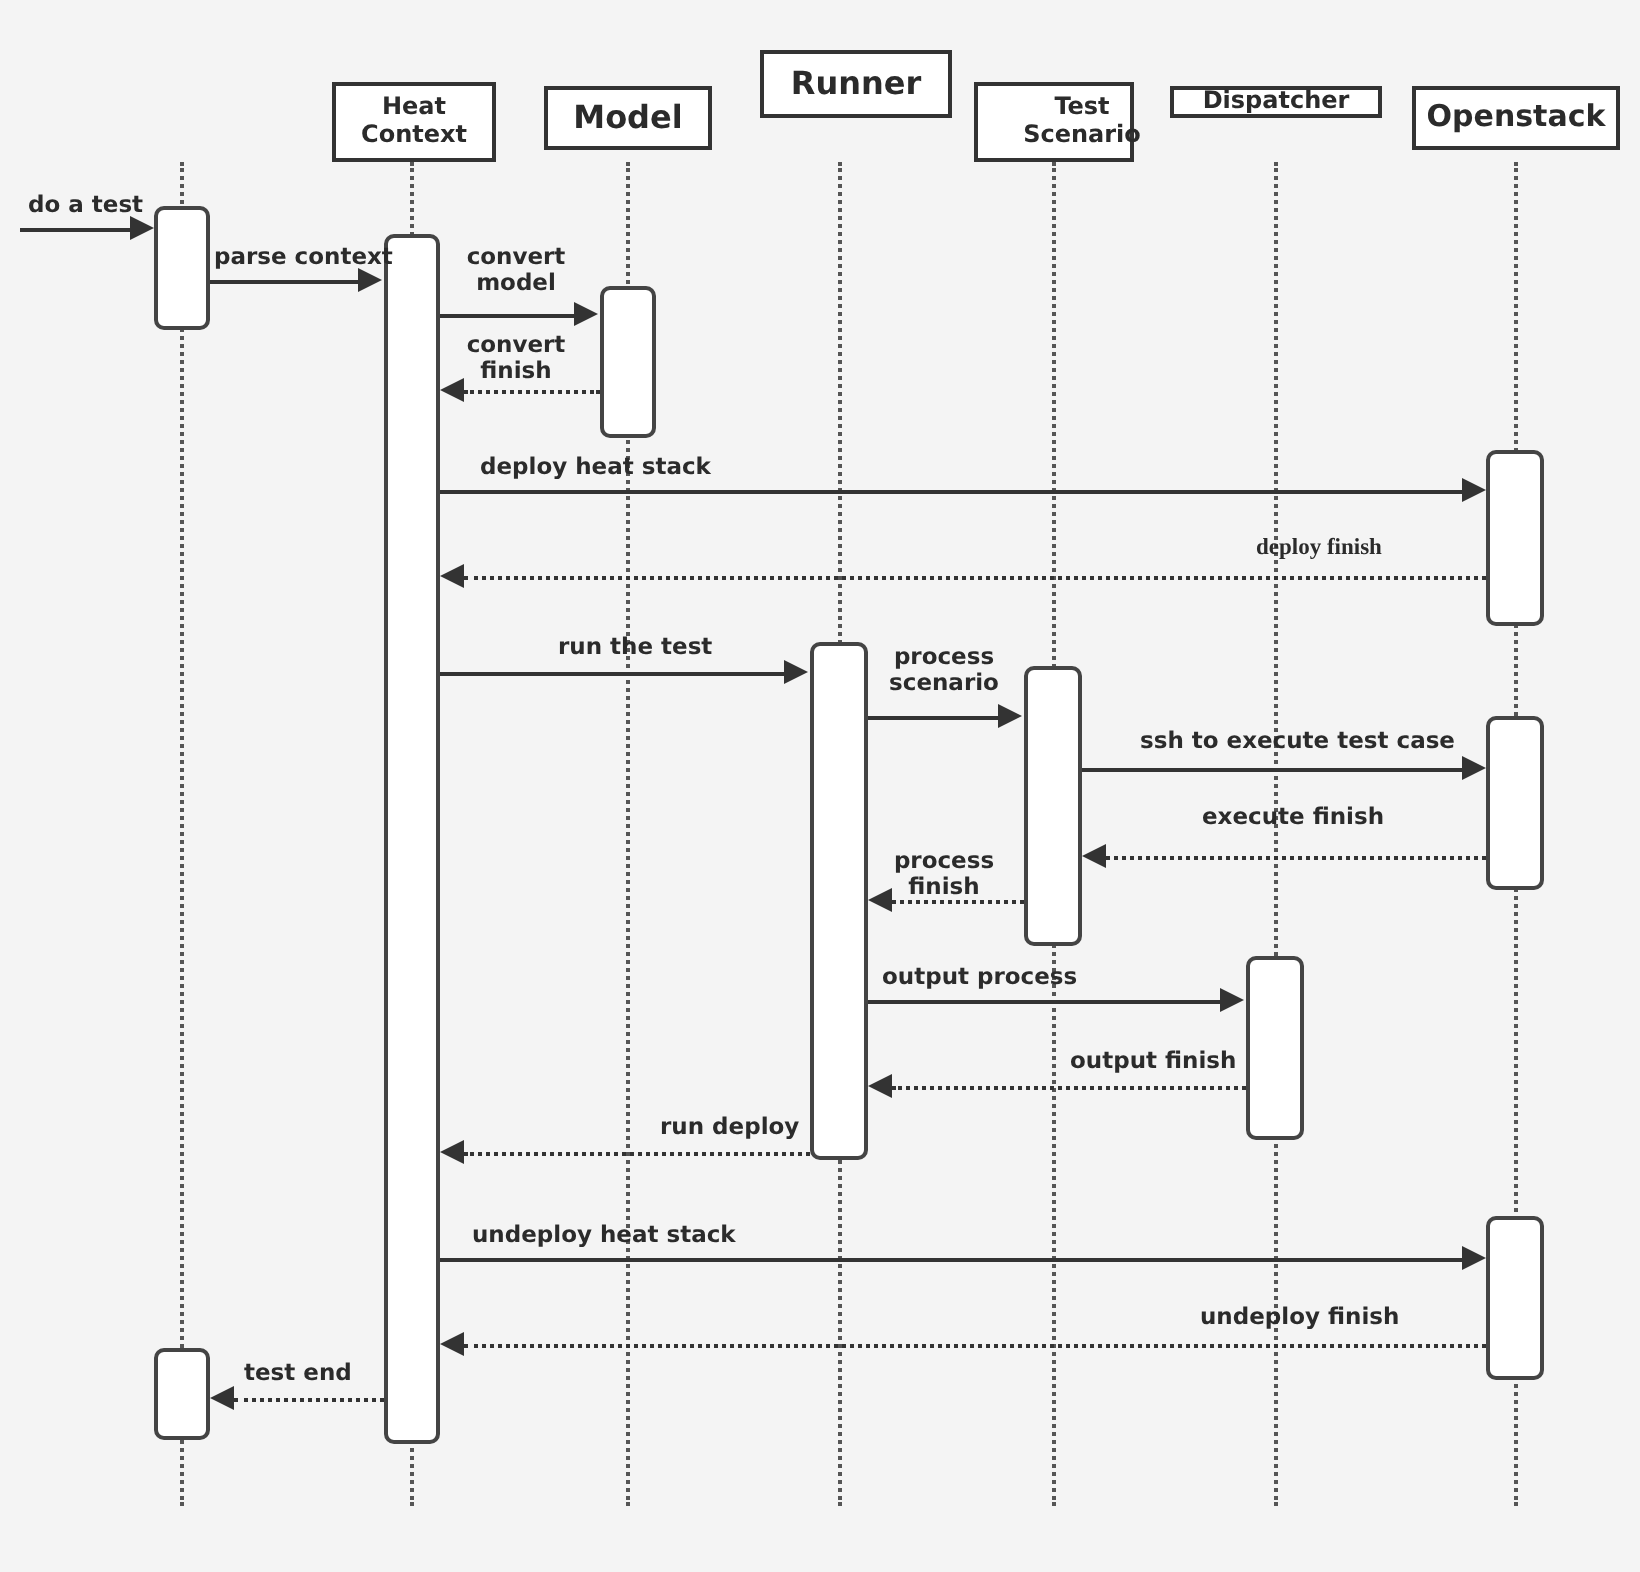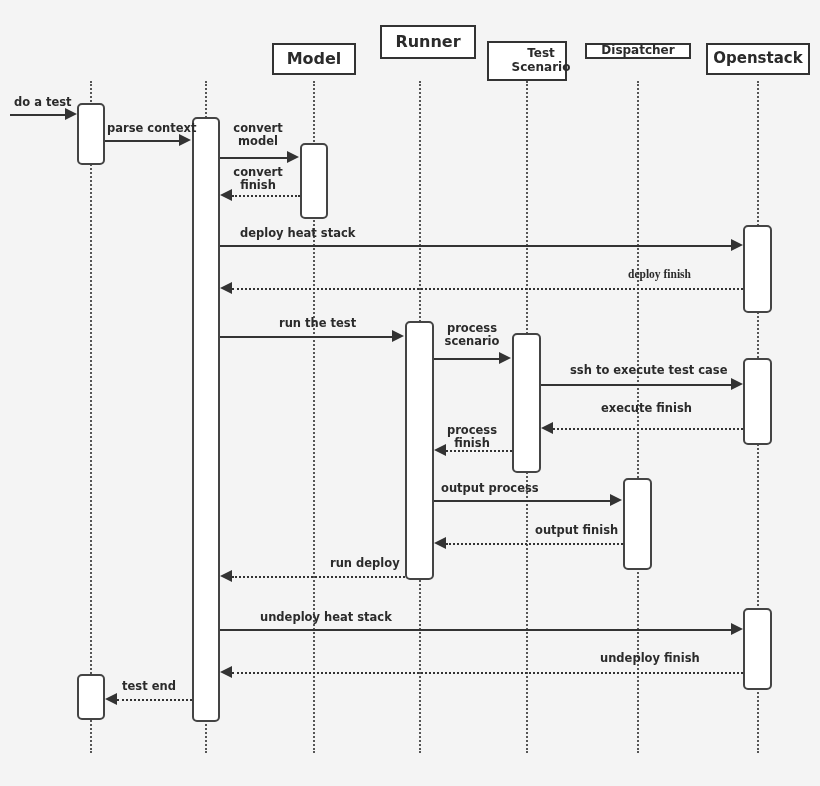--- a/index.html
+++ b/index.html
@@ -84,20 +84,22 @@
 <div id="canvas">
 
   <div class="lifeline-line" style="left:90px; top:81px; height:672px;"></div>
   <div class="lifeline-line" style="left:205px; top:81px; height:672px;"></div>
   <div class="lifeline-line" style="left:313px; top:81px; height:672px;"></div>
   <div class="lifeline-line" style="left:419px; top:81px; height:672px;"></div>
   <div class="lifeline-line" style="left:526px; top:81px; height:672px;"></div>
   <div class="lifeline-line" style="left:637px; top:81px; height:672px;"></div>
   <div class="lifeline-line" style="left:757px; top:81px; height:672px;"></div>
 
+  <div class="lifeline-header" style="left:166px; top:41px; width:82px; height:40px; font-size:12px;">Heat
+Context</div>
   <div class="lifeline-header" style="left:272px; top:43px; width:84px; height:32px; font-size:16px;">Model</div>
   <div class="lifeline-header" style="left:380px; top:25px; width:96px; height:34px; font-size:16px;">Runner</div>
   <div class="lifeline-header" style="left:487px; top:41px; width:80px; height:40px; font-size:12px;padding-left:28px;">Test
 Scenario</div>
   <div class="lifeline-header" style="left:585px; top:43px; width:106px; height:16px; font-size:12px;">Dispatcher</div>
   <div class="lifeline-header" style="left:706px; top:43px; width:104px; height:32px; font-size:15px;">Openstack</div>
 
   <div class="activation" style="left:77px; top:103px; width:28px; height:62px;"></div>
   <div class="activation" style="left:192px; top:117px; width:28px; height:605px;"></div>
   <div class="activation" style="left:300px; top:143px; width:28px; height:76px;"></div>
@@ -164,21 +166,21 @@
   <div class="msg-line dashed" style="left:446px; top:543px; width:177px;"></div>
   <div class="arrow-left" style="left:434px; top:537px;"></div>
   <div class="msg-label left" style="left:535px; top:524px; width:110px;">output finish</div>
 
   <div class="msg-line dashed" style="left:232px; top:576px; width:173px;"></div>
   <div class="arrow-left" style="left:220px; top:570px;"></div>
   <div class="msg-label left" style="left:330px; top:557px; width:90px;">run deploy</div>
 
   <div class="msg-line" style="left:220px; top:629px; width:512px;"></div>
   <div class="arrow-right" style="left:731px; top:623px;"></div>
-  <div class="msg-label left" style="left:260px; top:611px; width:160px;">undeploy heat stack</div>
+  <div class="msg-label left" style="left:236px; top:611px; width:160px;">undeploy heat stack</div>
 
   <div class="msg-line dashed" style="left:232px; top:672px; width:511px;"></div>
   <div class="arrow-left" style="left:220px; top:666px;"></div>
   <div class="msg-label left" style="left:600px; top:652px; width:128px;">undeploy finish</div>
 
   <div class="msg-line dashed" style="left:117px; top:699px; width:75px;"></div>
   <div class="arrow-left" style="left:105px; top:693px;"></div>
   <div class="msg-label left" style="left:122px; top:680px; width:70px;">test end</div>
 
 </div>

